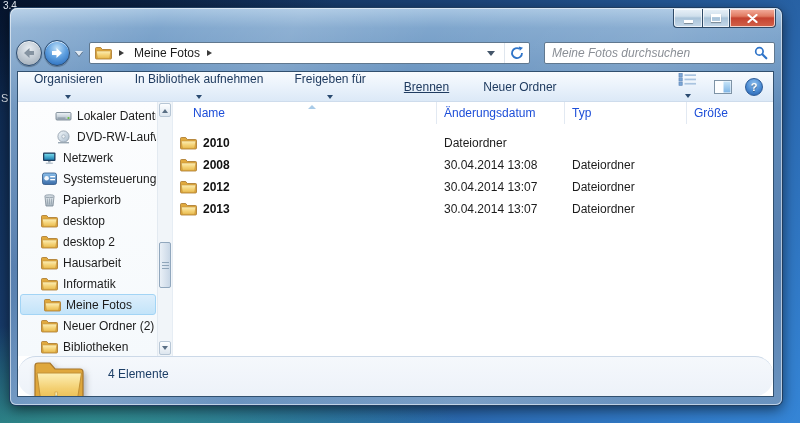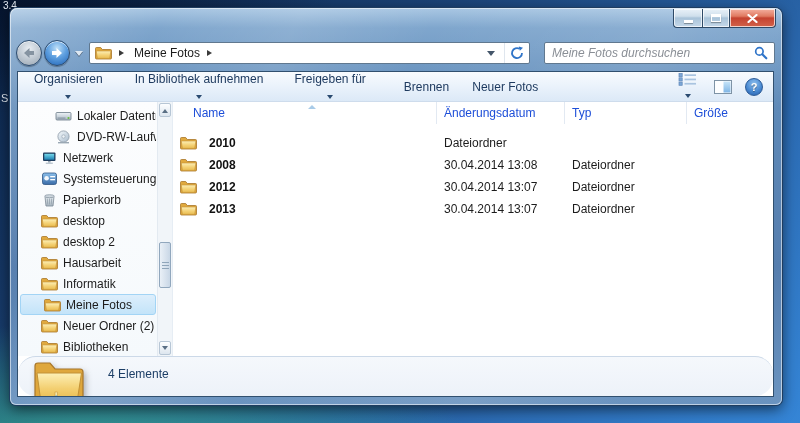--- a/index.html
+++ b/index.html
@@ -123,21 +123,21 @@
   .hcell { display:flex; align-items:center; padding-left:7px; border-right:1px solid #e2e9f2; position:relative; }
   .col-name { width:264px; padding-left:20px; }
   .col-date { width:128px; }
   .col-type { width:122px; }
   .col-size { flex:1; border-right:none; }
   .sort-tri { position:absolute; left:135px; top:0; width:0; height:0;
     border:4px solid transparent; border-bottom:4px solid #a9cbe8; margin-top:-1px; }
   .rows { padding-top:8px; }
   .row { height:22px; display:flex; align-items:center; font-size:12px; color:#1c1c1c; }
   .cell { display:flex; align-items:center; padding-left:7px; overflow:hidden; white-space:nowrap; }
-  .cell.col-name { gap:12px; font-weight:bold; color:#111; }
+  .cell.col-name { gap:6px; font-weight:bold; color:#111; }
 
   
   .details { height:40px; flex:0 0 auto; position:relative;
     background:linear-gradient(180deg,#f5f8fc 0%,#edf2f9 100%); border-top:1px solid #ccd9e8;border-radius:18px; }
   .big-folder { position:absolute; left:15px; top:2px; filter:drop-shadow(2px 3px 3px rgba(40,40,40,.35)); }
   .details-text { position:absolute; left:90px; top:10px; font-size:12px; color:#1c3e66; }
 
   .hidden-defs { position:absolute; width:0; height:0; }
 </style>
 </head>
@@ -247,25 +247,25 @@
         <span class="caret"></span>
       </div>
       <div class="tb-item" style="margin-right:23px;">
         <span>In Bibliothek aufnehmen</span>
         <span class="caret"></span>
       </div>
       <div class="tb-item" style="margin-right:30px;">
         <span>Freigeben für</span>
         <span class="caret"></span>
       </div>
-      <div class="tb-item" style="margin-right:15px;">
+      <div class="tb-item" style="margin-right:26px;text-decoration:underline;">
         <span>Brennen</span>
       </div>
       <div class="tb-item">
-        <span>Neuer Fotos</span>
+        <span>Neuer Ordner</span>
       </div>
 
       <div class="tb-right">
         <div class="tb-item" style="gap:4px;">
           <svg width="19" height="14" viewBox="0 0 19 14">
             <rect x="1" y="1.5" width="3.2" height="3.2" fill="#7ba7d7" stroke="#5f87b8" stroke-width="0.7"></rect>
             <rect x="6.5" y="2.3" width="11.5" height="1.7" fill="#a9c4e0"></rect>
             <rect x="1" y="5.8" width="3.2" height="3.2" fill="#7ba7d7" stroke="#5f87b8" stroke-width="0.7"></rect>
             <rect x="6.5" y="6.6" width="11.5" height="1.7" fill="#a9c4e0"></rect>
             <rect x="1" y="10.1" width="3.2" height="3.2" fill="#7ba7d7" stroke="#5f87b8" stroke-width="0.7"></rect>

